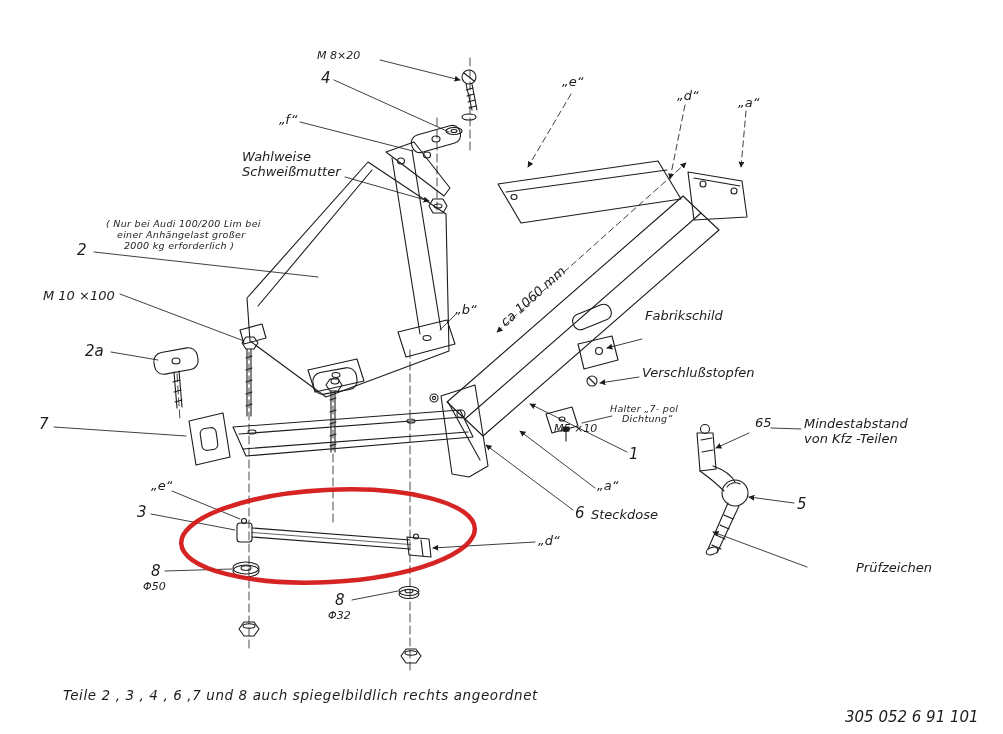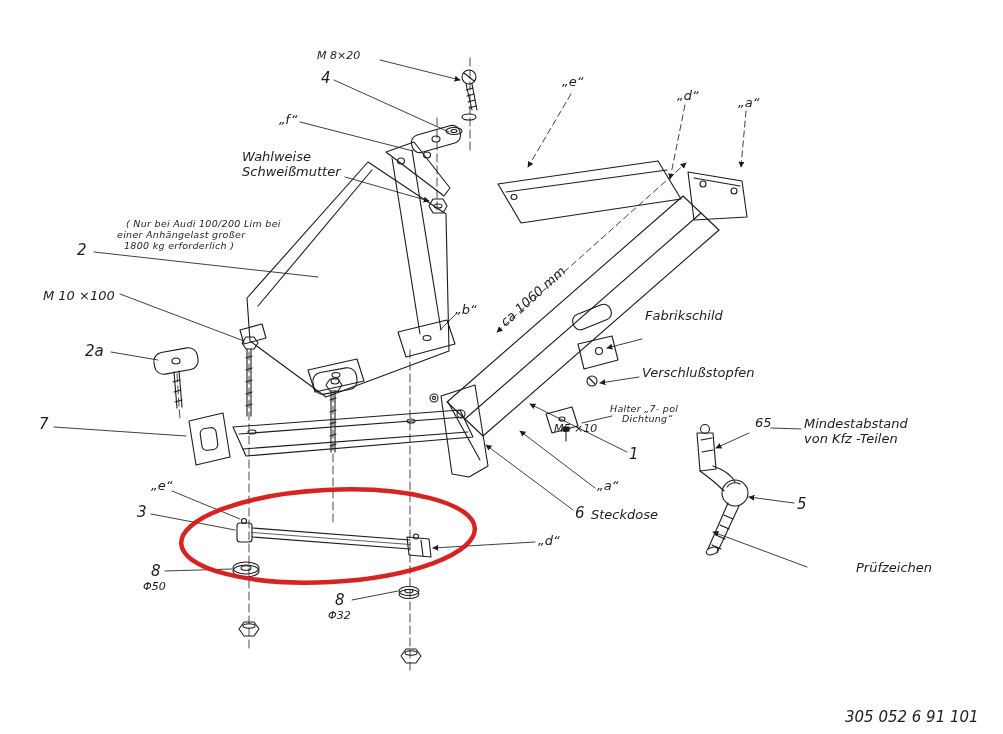--- a/index.html
+++ b/index.html
@@ -251,23 +251,23 @@
   </svg>
 
   <span class="lbl tiny" style="left:317px;top:50px">M 8×20</span>
   <span class="lbl num" style="left:321px;top:70px">4</span>
   <span class="lbl" style="left:279px;top:113px">„f“</span>
   <span class="lbl" style="left:562px;top:75px">„e“</span>
   <span class="lbl" style="left:677px;top:89px">„d“</span>
   <span class="lbl" style="left:738px;top:96px">„a“</span>
   <span class="lbl" style="left:242px;top:150px">Wahlweise</span>
   <span class="lbl" style="left:242px;top:165px">Schweißmutter</span>
-  <span class="lbl small" style="left:126px;top:219px">( Nur  bei  Audi  100/200  Lim  bei</span>
+  <span class="lbl small" style="left:106px;top:219px">( Nur  bei  Audi  100/200  Lim  bei</span>
   <span class="lbl small" style="left:117px;top:230px">einer  Anhängelast  großer</span>
-  <span class="lbl small" style="left:124px;top:241px">1800  kg  erforderlich )</span>
+  <span class="lbl small" style="left:124px;top:241px">2000  kg  erforderlich )</span>
   <span class="lbl num" style="left:77px;top:242px">2</span>
   <span class="lbl" style="left:43px;top:289px">M 10 ×100</span>
   <span class="lbl" style="left:455px;top:303px">„b“</span>
   <span class="lbl rot" style="left:503px;top:317px">ca 1060 mm</span>
   <span class="lbl" style="left:645px;top:309px">Fabrikschild</span>
   <span class="lbl" style="left:642px;top:366px">Verschlußstopfen</span>
   <span class="lbl num" style="left:85px;top:343px">2a</span>
   <span class="lbl small" style="left:610px;top:404px">Halter   „7- pol</span>
   <span class="lbl small" style="left:622px;top:414px">Dichtung“</span>
   <span class="lbl tiny" style="left:554px;top:423px">M5 ×10</span>
@@ -281,14 +281,15 @@
   <span class="lbl num" style="left:137px;top:504px">3</span>
   <span class="lbl num" style="left:575px;top:505px">6</span>
   <span class="lbl" style="left:591px;top:508px">Steckdose</span>
   <span class="lbl" style="left:538px;top:534px">„d“</span>
   <span class="lbl num" style="left:797px;top:496px">5</span>
   <span class="lbl num" style="left:151px;top:563px">8</span>
   <span class="lbl tiny" style="left:143px;top:581px">Φ50</span>
   <span class="lbl num" style="left:335px;top:592px">8</span>
   <span class="lbl tiny" style="left:328px;top:610px">Φ32</span>
   <span class="lbl" style="left:856px;top:561px">Prüfzeichen</span>
+  <span class="lbl footer" style="left:63px;top:688px">Teile   2 , 3 , 4 , 6 ,7 und  8  auch  spiegelbildlich  rechts  angeordnet</span>
   <span class="lbl doc" style="left:845px;top:709px">305 052 6 91 101</span>
 </div>
 
 </body></html>

